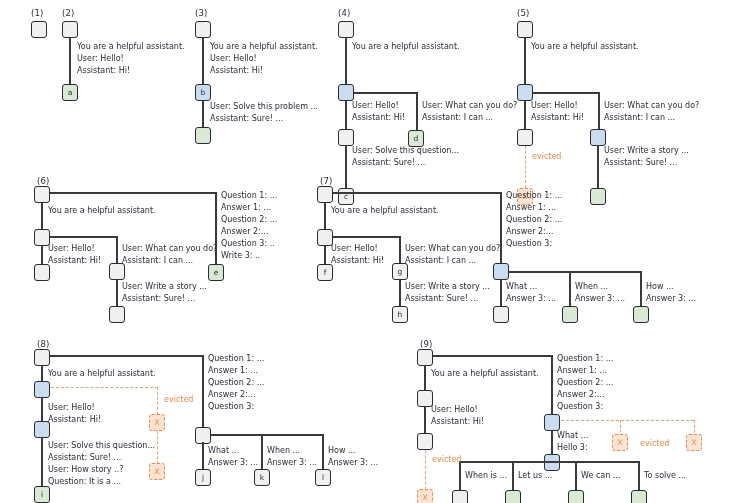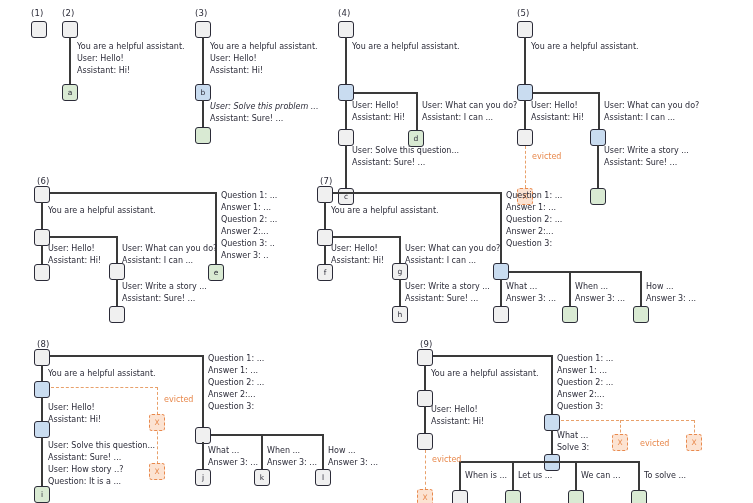--- a/index.html
+++ b/index.html
@@ -59,21 +59,21 @@
 
   <div class="panel-label" style="left:195px;top:8px;">(3)</div>
   <div class="node grey" style="left:195px;top:21px;"></div>
   <div class="edge v" style="left:202px;top:37px;height:48px;"></div>
   <div class="node blue" style="left:195px;top:84px;">b</div>
   <div class="edge v" style="left:202px;top:100px;height:28px;"></div>
   <div class="node green" style="left:195px;top:127px;"></div>
   <div class="txt" style="left:210px;top:41px;">You are a helpful assistant.</div>
   <div class="txt" style="left:210px;top:53px;">User: Hello!</div>
   <div class="txt" style="left:210px;top:65px;">Assistant: Hi!</div>
-  <div class="txt" style="left:210px;top:101px;font-style:italic;">User: Solve this problem ...</div>
+  <div class="txt" style="left:210px;top:101px;">User: Solve this problem ...</div>
   <div class="txt" style="left:210px;top:113px;">Assistant: Sure! ...</div>
 
   <div class="panel-label" style="left:338px;top:8px;">(4)</div>
   <div class="node grey" style="left:338px;top:21px;"></div>
   <div class="edge v" style="left:345px;top:37px;height:48px;"></div>
   <div class="node blue" style="left:338px;top:84px;"></div>
   <div class="edge h" style="left:354px;top:92px;width:63px;"></div>
   <div class="edge v" style="left:416px;top:92px;height:40px;"></div>
   <div class="node green" style="left:408px;top:130px;">d</div>
   <div class="edge v" style="left:345px;top:100px;height:30px;"></div>
@@ -129,21 +129,21 @@
   <div class="txt" style="left:48px;top:255px;">Assistant: Hi!</div>
   <div class="txt" style="left:122px;top:243px;">User: What can you do?</div>
   <div class="txt" style="left:122px;top:255px;">Assistant: I can ...</div>
   <div class="txt" style="left:122px;top:281px;">User: Write a story ...</div>
   <div class="txt" style="left:122px;top:293px;">Assistant: Sure! ...</div>
   <div class="txt" style="left:221px;top:190px;">Question 1: ...</div>
   <div class="txt" style="left:221px;top:202px;">Answer 1: ...</div>
   <div class="txt" style="left:221px;top:214px;">Question 2: ...</div>
   <div class="txt" style="left:221px;top:226px;">Answer 2:...</div>
   <div class="txt" style="left:221px;top:238px;">Question 3: ..</div>
-  <div class="txt" style="left:221px;top:250px;">Answer 3: ..</div>
+  <div class="txt" style="left:221px;top:250px;">Write 3: ..</div>
 
   <div class="panel-label" style="left:320px;top:176px;">(7)</div>
   <div class="node grey" style="left:317px;top:186px;"></div>
   <div class="edge h" style="left:333px;top:192px;width:168px;"></div>
   <div class="edge v" style="left:500px;top:192px;height:73px;"></div>
   <div class="node blue" style="left:493px;top:263px;"></div>
   <div class="edge h" style="left:509px;top:271px;width:132px;"></div>
   <div class="edge v" style="left:500px;top:279px;height:28px;"></div>
   <div class="node grey" style="left:493px;top:306px;"></div>
   <div class="edge v" style="left:569px;top:271px;height:36px;"></div>
@@ -251,19 +251,19 @@
   <div class="evicted-label" style="left:432px;top:455px;">evicted</div>
   <div class="txt" style="left:431px;top:368px;">You are a helpful assistant.</div>
   <div class="txt" style="left:431px;top:404px;">User: Hello!</div>
   <div class="txt" style="left:431px;top:416px;">Assistant: Hi!</div>
   <div class="txt" style="left:557px;top:353px;">Question 1: ...</div>
   <div class="txt" style="left:557px;top:365px;">Answer 1: ...</div>
   <div class="txt" style="left:557px;top:377px;">Question 2: ...</div>
   <div class="txt" style="left:557px;top:389px;">Answer 2:...</div>
   <div class="txt" style="left:557px;top:401px;">Question 3:</div>
   <div class="txt" style="left:557px;top:430px;">What ...</div>
-  <div class="txt" style="left:557px;top:442px;">Solve 3:</div>
+  <div class="txt" style="left:557px;top:442px;">Hello 3:</div>
   <div class="txt" style="left:465px;top:470px;">When is ...</div>
   <div class="txt" style="left:518px;top:470px;">Let us ...</div>
   <div class="txt" style="left:581px;top:470px;">We can ...</div>
   <div class="txt" style="left:644px;top:470px;text-align:center;">To solve ...</div>
 
 </div>
 
 </body></html>

